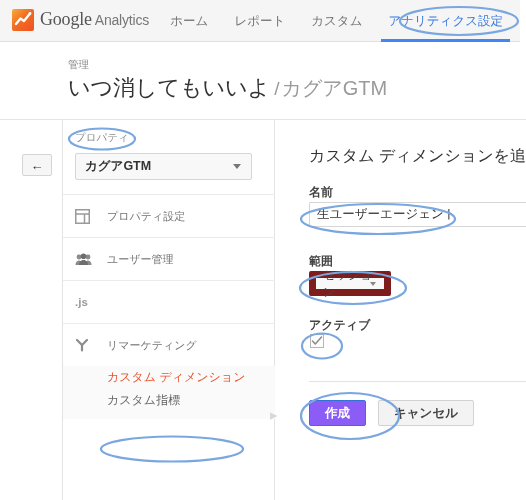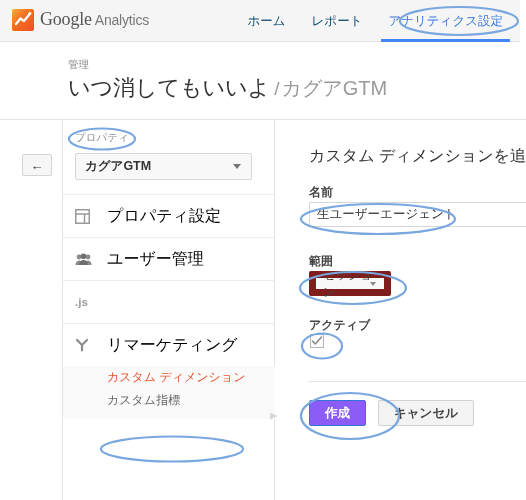--- a/index.html
+++ b/index.html
@@ -59,21 +59,21 @@
 
   .nav {
     position: absolute;
     right: 4px; top: 0;
     height: 42px;
     display: flex;
     align-items: center;
   }
   .nav-item {
     font-size: 12.5px;
-    color: #0c4a6e;
+    color: #737373;
     padding: 0 13px;
     height: 42px;
     line-height: 42px;
     white-space: nowrap;
     cursor: pointer;
     position: relative;
   }
   .nav-item.active {
     color: #3a7ae0;
   }
@@ -212,22 +212,22 @@
   }
   .menu-item .mi-icon {
     width: 24px;
     flex: none;
     display: flex;
     align-items: center;
     justify-content: flex-start;
     color: #9a9a9a;
   }
   .menu-item .mi-label {
-    font-size: 16px;
-    color: #000000;
+    font-size: 11px;
+    color: #737373;
     margin-left: 8px;
     white-space: nowrap;
     font-family: Liberation Serif, serif;
   }
   .icon-txt {
     font-size: 11.5px;
     font-weight: bold;
     color: #8c8c8c;
     font-family: "Liberation Sans", sans-serif;
   }
@@ -406,20 +406,21 @@
       </svg>
     </div>
     <div class="logo-text">
       <span>Google</span><span class="sub">Analytics</span>
     </div>
   </div>
 
   <div class="nav">
     <div class="nav-item">ホーム</div>
     <div class="nav-item">レポート</div>
+    <div class="nav-item">カスタム</div>
     <div class="nav-item active">アナリティクス設定</div>
   </div>
 </div>
 
 <div class="titlezone">
   <div class="kicker">管理</div>
   <div class="page-title">
     <span>いつ消してもいいよ</span><span class="sep">/</span><span class="prop">カグアGTM</span>
   </div>
 </div>

